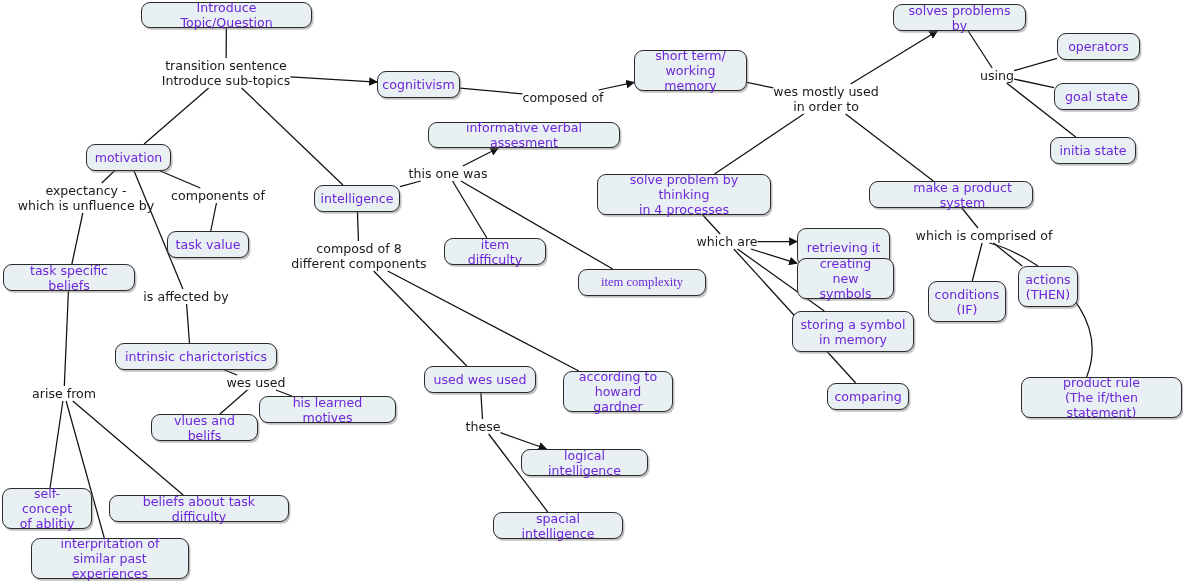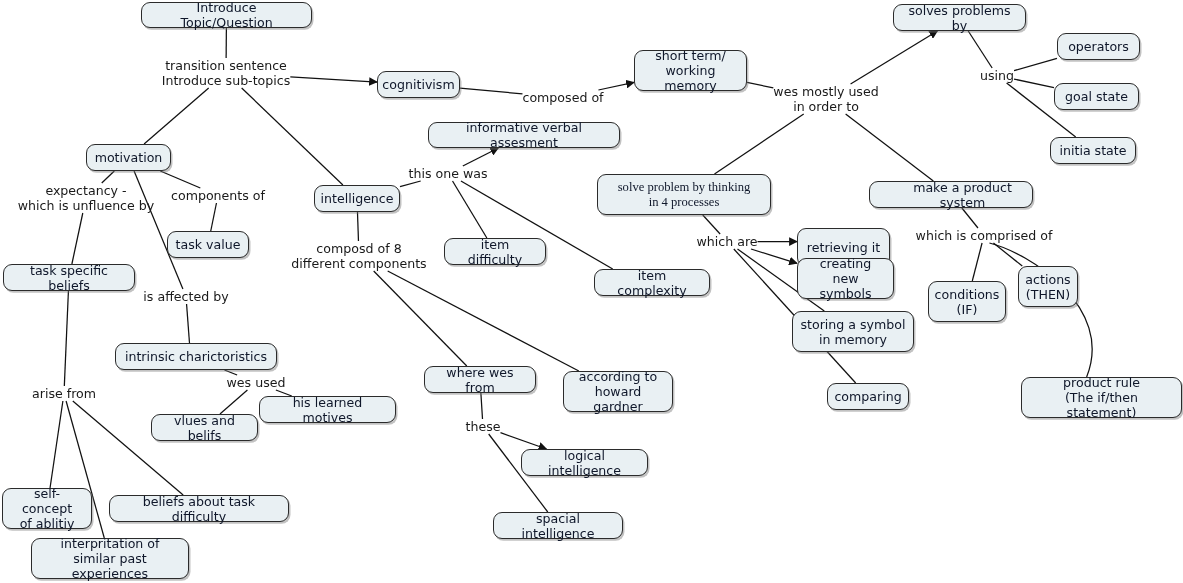--- a/index.html
+++ b/index.html
@@ -20,21 +20,21 @@
     left:0;top:0;
     width:1183px;height:583px;
     pointer-events:none;
   }
   .node{
     position:absolute;
     box-sizing:border-box;
     background:#e9f0f3;
     border:1.3px solid #2b2b2b;
     border-radius:9px;
-    color:#0f172a;
+    color:#6d28d9;
     font-size:12.6px;
     line-height:15px;
     text-align:center;
     display:flex;
     align-items:center;
     justify-content:center;
     padding:2px 7px;
     box-shadow:1.5px 1.8px 0 rgba(120,120,120,0.45);
     white-space:pre-line;
     z-index:3;
@@ -115,40 +115,40 @@
     <div class="node" style="left: 893px; top: 4px; width: 133px; height: 27px;">solves problems by</div>
     <div class="node" style="left: 1057px; top: 33px; width: 83px; height: 27px;">operators</div>
     <div class="node" style="left: 1054px; top: 83px; width: 85px; height: 27px;">goal state</div>
     <div class="node" style="left: 1050px; top: 137px; width: 86px; height: 27px;">initia state</div>
     <div class="node" style="left: 428px; top: 122px; width: 192px; height: 26px;">informative verbal assesment</div>
     <div class="node" style="left: 86px; top: 144px; width: 85px; height: 27px;">motivation</div>
     <div class="node" style="left: 314px; top: 185px; width: 86px; height: 27px;">intelligence</div>
     <div class="node" style="left: 167px; top: 231px; width: 82px; height: 27px;">task value</div>
     <div class="node" style="left: 3px; top: 264px; width: 132px; height: 27px;">task specific beliefs</div>
     <div class="node" style="left: 444px; top: 238px; width: 102px; height: 27px;">item difficulty</div>
-    <div class="node" style="left: 594px; top: 269px; width: 116px; height: 27px;">item complexity</div>
-    <div class="node" style="left: 597px; top: 174px; width: 174px; height: 41px; font-family: Liberation Serif, serif;">solve problem by thinking
+    <div class="node" style="left: 578px; top: 269px; width: 128px; height: 27px; font-family: Liberation Serif, serif;">item complexity</div>
+    <div class="node" style="left: 597px; top: 174px; width: 174px; height: 41px;">solve problem by thinking
 in 4 processes</div>
     <div class="node" style="left: 869px; top: 181px; width: 164px; height: 27px; padding-left: 30px;">make a product system</div>
     <div class="node" style="left: 797px; top: 228px; width: 93px; height: 39px;">retrieving it</div>
     <div class="node" style="left: 797px; top: 258px; width: 97px; height: 41px;">creating
 new symbols</div>
     <div class="node" style="left: 792px; top: 311px; width: 122px; height: 41px;">storing a symbol
 in memory</div>
     <div class="node" style="left: 827px; top: 383px; width: 82px; height: 27px;">comparing</div>
     <div class="node" style="left: 928px; top: 281px; width: 78px; height: 41px;">conditions
 (IF)</div>
     <div class="node" style="left: 1018px; top: 266px; width: 60px; height: 41px;">actions
 (THEN)</div>
     <div class="node" style="left: 1021px; top: 377px; width: 161px; height: 41px;">product rule
 (The if/then statement)</div>
     <div class="node" style="left: 115px; top: 343px; width: 162px; height: 27px;">intrinsic charictoristics</div>
     <div class="node" style="left: 151px; top: 414px; width: 107px; height: 27px;">vlues and belifs</div>
     <div class="node" style="left: 259px; top: 396px; width: 137px; height: 27px;">his learned motives</div>
-    <div class="node" style="left: 424px; top: 366px; width: 112px; height: 27px;">where wes from</div>
+    <div class="node" style="left: 424px; top: 366px; width: 112px; height: 27px;">used wes used</div>
     <div class="node" style="left: 563px; top: 371px; width: 110px; height: 41px;">according to
 howard gardner</div>
     <div class="node" style="left: 521px; top: 449px; width: 127px; height: 27px;">logical intelligence</div>
     <div class="node" style="left: 493px; top: 512px; width: 130px; height: 27px;">spacial intelligence</div>
     <div class="node" style="left: 2px; top: 488px; width: 90px; height: 41px;">self-concept
 of ablitiy</div>
     <div class="node" style="left: 109px; top: 495px; width: 180px; height: 27px;">beliefs about task difficulty</div>
     <div class="node" style="left: 31px; top: 538px; width: 158px; height: 41px;">interpritation of
 similar past experiences</div>
     <div class="linklabel" style="left: 226px; top: 58px;">transition sentence

